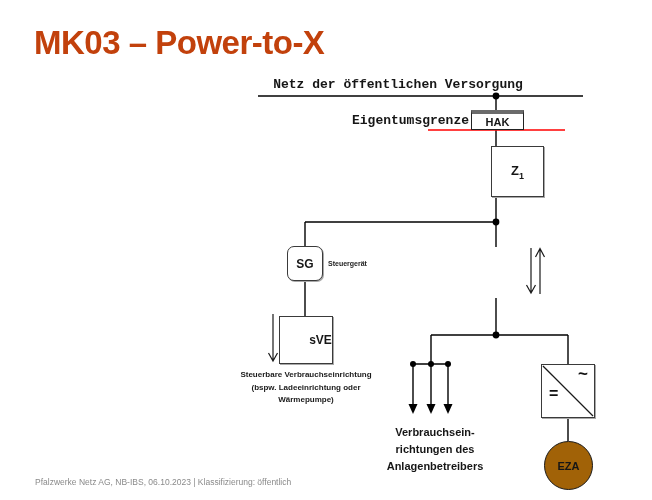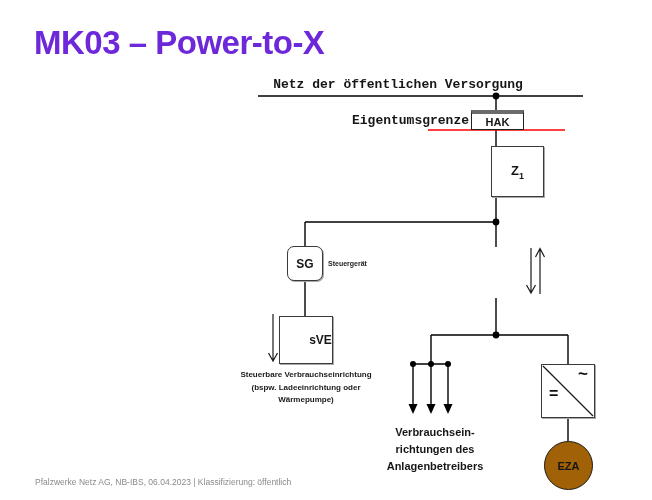--- a/index.html
+++ b/index.html
@@ -2,21 +2,21 @@
 <html><head>
 <meta charset="utf-8">
 <style>
   html,body{margin:0;padding:0;background:#fff;}
   .slide{
     position:relative;width:652px;height:500px;background:#ffffff;overflow:hidden;
     font-family:"Liberation Sans",sans-serif;color:#111;
   }
   .abs{position:absolute;}
   .title{
-    left:34px;top:24px;font-size:33px;font-weight:700;color:#6d28d9;
+    left:34px;top:24px;font-size:33px;font-weight:700;color:#c2410c;
     letter-spacing:-0.5px;white-space:nowrap;
   }
   .footer{
     left:35px;top:477px;font-size:8.5px;color:#8a8a8a;white-space:nowrap;
   }
   svg.wires{left:0;top:0;width:652px;height:500px;}
   .lbl{font-weight:600;font-size:13px;color:#161616;white-space:nowrap;font-family:Liberation Mono, monospace;}
   .grid-label{left:258px;top:77px;width:280px;text-align:center;}
   .boundary-label{left:352px;top:113px;width:116px;text-align:right;}
   .box{
@@ -159,15 +159,15 @@
       <line x1="1" y1="1" x2="53" y2="53" stroke="#1a1a1a" stroke-width="1.3"></line>
     </svg>
     <span class="inv-ac">~</span>
     <span class="inv-dc">=</span>
   </div>
 
   <div class="abs eza-circle">
     <span>EZA</span>
   </div>
 
-  <div class="abs footer">Pfalzwerke Netz AG, NB-IBS, 06.04.2023 | Klassifizierung: öffentlich</div>
+  <div class="abs footer">Pfalzwerke Netz AG, NB-IBS, 06.10.2023 | Klassifizierung: öffentlich</div>
 
 </div>
 
 </body></html>

